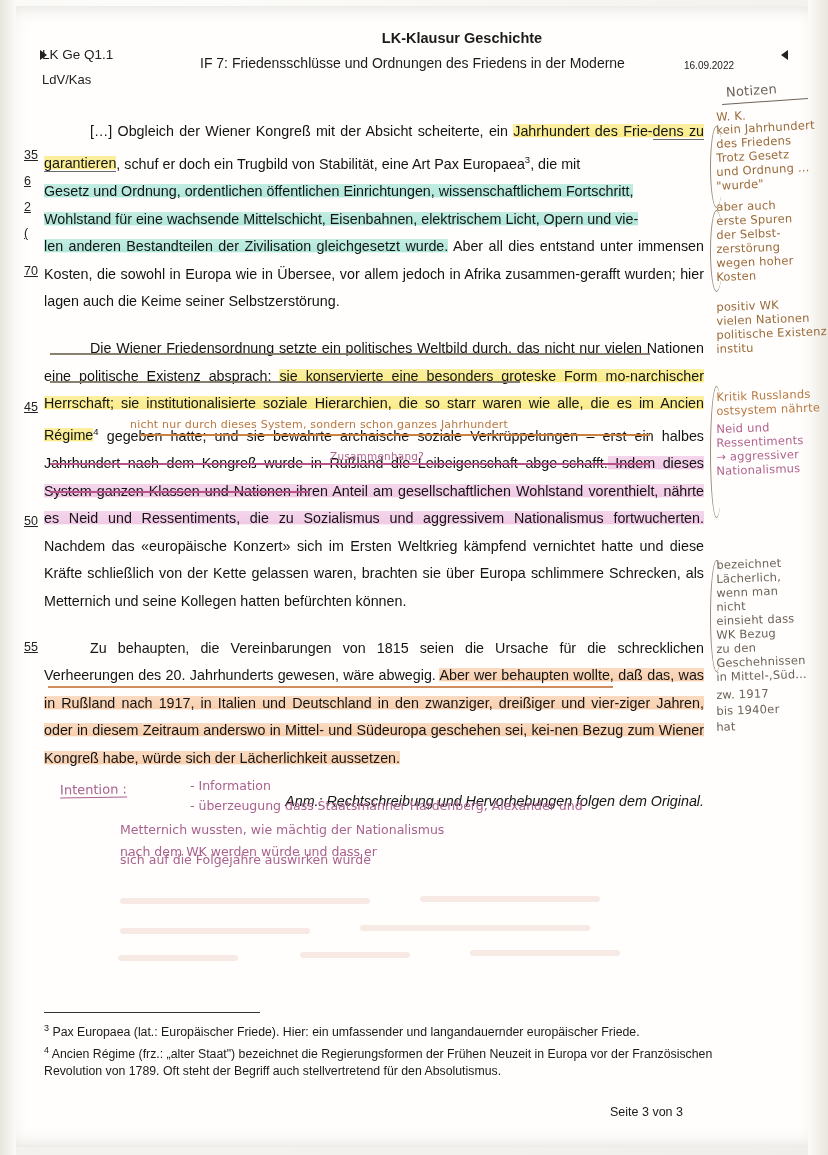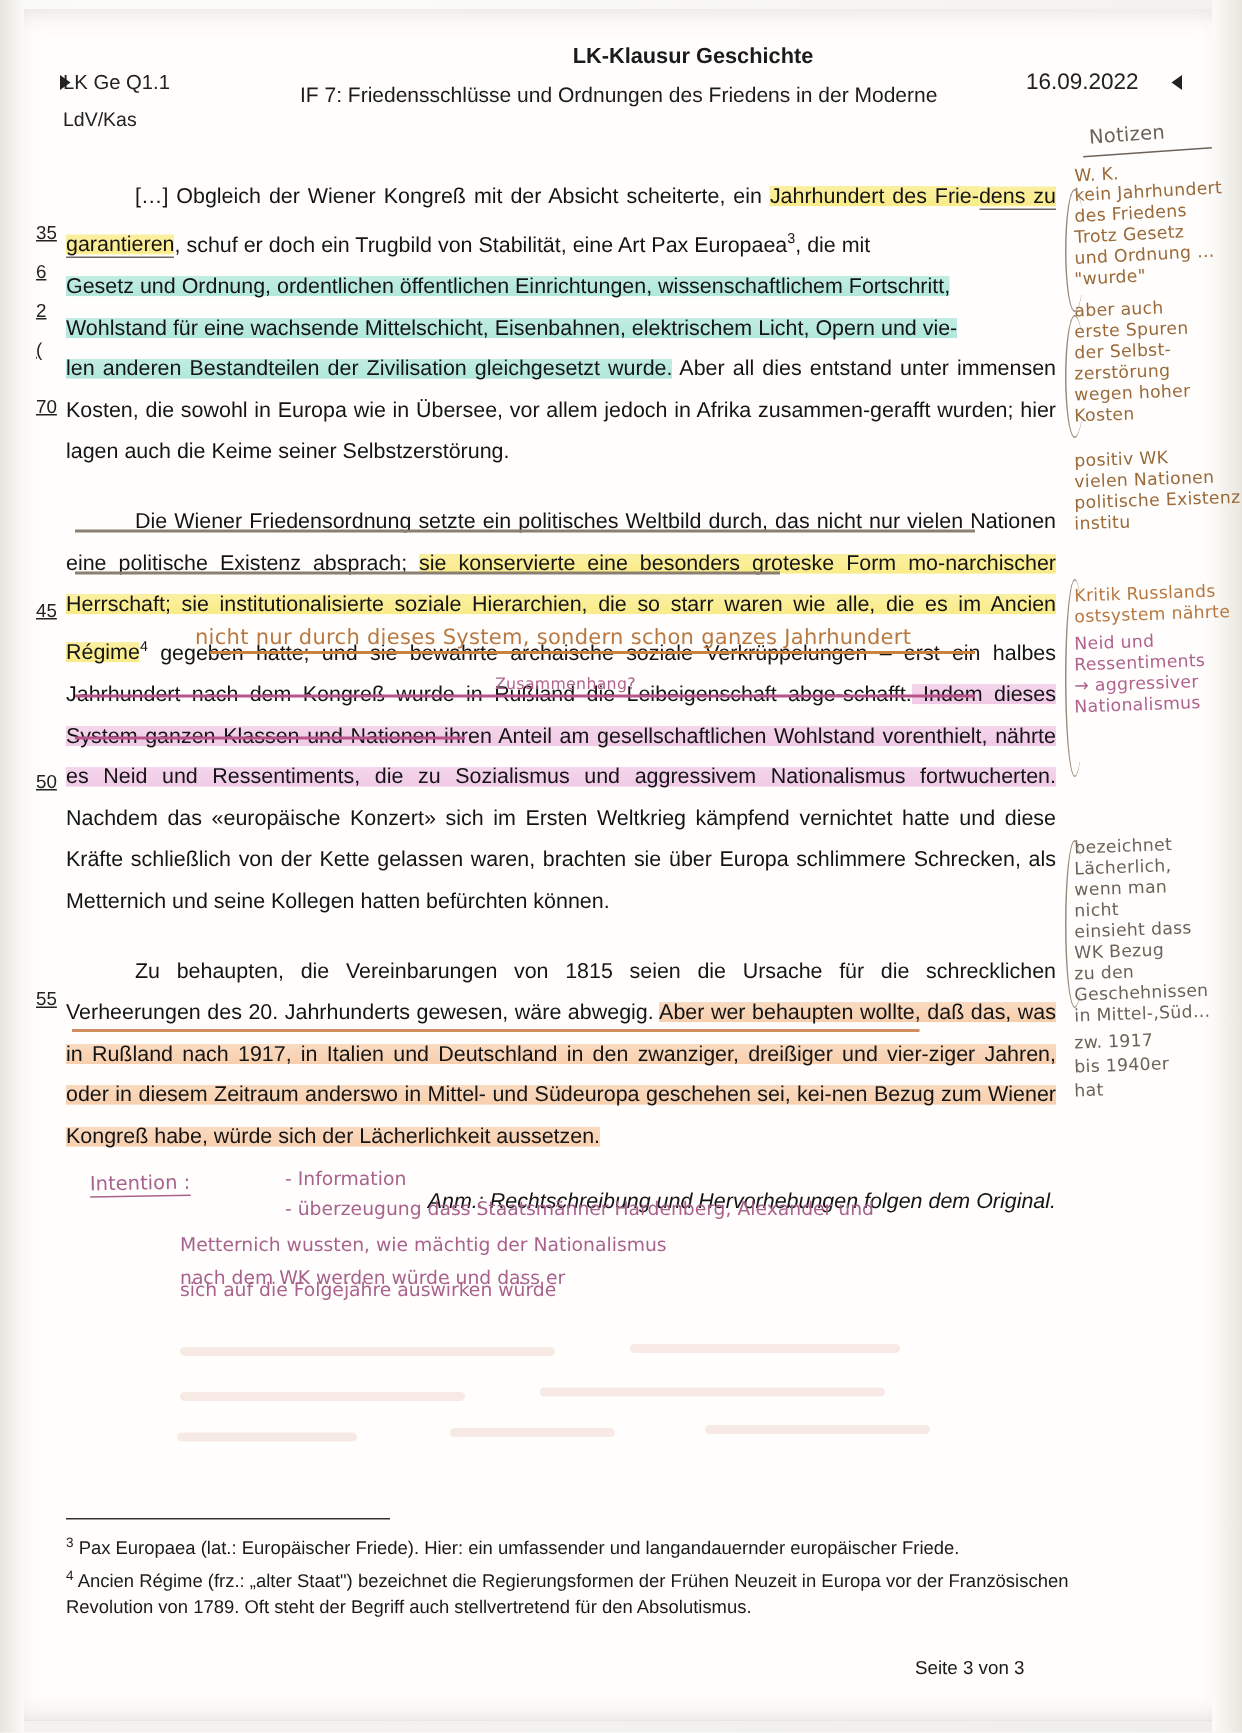--- a/index.html
+++ b/index.html
@@ -39,21 +39,21 @@
   .hdr-sub{
     position:absolute;left:200px;top:54px;width:460px;
     text-align:left;font-size:14px;color:#1b1b1b;line-height:19px;
   }
   .hdr-left1{position:absolute;left:42px;top:47px;font-size:13.5px;color:#222;}
   .hdr-left2{position:absolute;left:42px;top:72px;font-size:13px;color:#222;}
   .hdr-tri{
     position:absolute;left:40px;top:50px;width:0;height:0;
     border-left:7px solid #222;border-top:5px solid transparent;border-bottom:5px solid transparent;
   }
-  .hdr-date{position:absolute;left:684px;top:46px;font-size:15px;color:#222;}
+  .hdr-date{position:absolute;left:684px;top:60px;font-size:10px;color:#222;}
   .hdr-tri2{
     position:absolute;left:781px;top:50px;width:0;height:0;
     border-right:7px solid #222;border-top:5px solid transparent;border-bottom:5px solid transparent;
   }
 
   
   .body{
     position:absolute;left:44px;top:118px;width:660px;
     font-size:14.3px;line-height:27.6px;color:#141414;
     text-align:justify;
@@ -127,21 +127,21 @@
 <div class="hw hw-bk" style="position:absolute;left:726px;top:84px;font-size:13px;transform:rotate(-4deg);">Notizen</div>
 <div style="position:absolute;left:722px;top:101px;width:86px;border-top:1.4px solid #6d6258;transform:rotate(-4deg);"></div>
 
 <div class="lnum" style="top:148px;">35</div>
 <div class="lnum" style="top:174px;">6</div>
 <div class="lnum" style="top:200px;">2</div>
 <div class="lnum" style="top:226px;">(</div>
 <div class="lnum" style="top:264px;">70</div>
 <div class="lnum" style="top:400px;">45</div>
 <div class="lnum" style="top:514px;">50</div>
-<div class="lnum" style="top:640px;margin-top:19px;">55</div>
+<div class="lnum" style="top:640px;">55</div>
 
 <div class="body">
 
   <p><span class="ind"></span><span>[…] Obgleich der Wiener Kongreß mit der Absicht scheiterte, ein </span><span class="hl-y">Jahrhundert des Frie-</span><span class="hl-y ul-bk">dens zu garantieren</span><span>, schuf er doch ein Trugbild von Stabilität, eine Art Pax Europaea</span><span class="sup">3</span><span>, die mit </span><br><span class="hl-g">Gesetz und Ordnung, ordentlichen öffentlichen Einrichtungen, wissenschaftlichem Fortschritt,</span><br><span class="hl-g">Wohlstand für eine wachsende Mittelschicht, Eisenbahnen, elektrischem Licht, Opern und vie-</span><br><span class="hl-g">len anderen Bestandteilen der Zivilisation gleichgesetzt wurde.</span><span> Aber all dies entstand unter immensen Kosten, die sowohl in Europa wie in Übersee, vor allem jedoch in Afrika zusammen-gerafft wurden; hier lagen auch die Keime seiner Selbstzerstörung.</span></p>
 
   <p><span class="ind"></span><span>Die Wiener Friedensordnung setzte ein politisches Weltbild durch, das nicht nur vielen Nationen eine politische Existenz absprach; </span><span class="hl-y">sie konservierte eine besonders groteske Form mo-narchischer Herrschaft; sie institutionalisierte soziale Hierarchien, die so starr waren wie alle, die es im Ancien Régime</span><span class="sup">4</span><span> gegeben hatte; und sie bewahrte archaische soziale Verkrüppelungen – erst ein halbes Jahrhundert nach dem Kongreß wurde in Rußland die Leibeigenschaft abge-schafft.</span><span class="hl-p"> Indem dieses System ganzen Klassen und Nationen ihren Anteil am gesellschaftlichen Wohlstand vorenthielt, nährte es Neid und Ressentiments, die zu Sozialismus und aggressivem Nationalismus fortwucherten.</span><span> Nachdem das «europäische Konzert» sich im Ersten Weltkrieg kämpfend vernichtet hatte und diese Kräfte schließlich von der Kette gelassen waren, brachten sie über Europa schlimmere Schrecken, als Metternich und seine Kollegen hatten befürchten können.</span></p>
 
   <p><span class="ind"></span><span>Zu behaupten, die Vereinbarungen von 1815 seien die Ursache für die schrecklichen Verheerungen des 20. Jahrhunderts gewesen, wäre abwegig. </span><span class="hl-o">Aber wer behaupten wollte, daß das, was in Rußland nach 1917, in Italien und Deutschland in den zwanziger, dreißiger und vier-ziger Jahren, oder in diesem Zeitraum anderswo in Mittel- und Südeuropa geschehen sei, kei-nen Bezug zum Wiener Kongreß habe, würde sich der Lächerlichkeit aussetzen.</span></p>
 
   <p style="text-align:right;margin-top:-4px;">
@@ -149,21 +149,21 @@
   </p>
 </div>
 
 <div style="position:absolute;left:50px;top:353px;width:600px;border-bottom:2px solid #8b7f72;"></div>
 <div style="position:absolute;left:50px;top:381px;width:470px;border-bottom:2px solid #8b7f72;"></div>
 <div style="position:absolute;left:140px;top:434px;width:510px;border-bottom:2px solid #c9823f;"></div>
 <div style="position:absolute;left:50px;top:463px;width:600px;border-bottom:2px solid #b8548a;"></div>
 <div style="position:absolute;left:50px;top:491px;width:260px;border-bottom:2px solid #b8548a;"></div>
 <div style="position:absolute;left:48px;top:686px;width:565px;border-bottom:2px solid #d08d5e;"></div>
 
-<div class="hw hw-o inline-hw" style="left:130px;top:418px;font-size:14px;">nicht nur durch dieses System, sondern schon ganzes Jahrhundert</div>
+<div class="hw hw-o inline-hw" style="left:130px;top:418px;font-size:11px;">nicht nur durch dieses System, sondern schon ganzes Jahrhundert</div>
 <div class="hw hw-p inline-hw" style="left:330px;top:449px;font-size:10.5px;">Zusammenhang?</div>
 
 <div class="margin-notes">
   <div class="hw mn" style="left:0;top:14px;transform:rotate(-3deg);">W. K.</div>
   <div class="hw mn" style="left:0;top:27px;transform:rotate(-3deg);">kein Jahrhundert</div>
   <div class="hw mn" style="left:0;top:41px;transform:rotate(-3deg);">des Friedens</div>
   <div class="hw mn" style="left:0;top:55px;transform:rotate(-3deg);">Trotz Gesetz</div>
   <div class="hw mn" style="left:0;top:69px;transform:rotate(-3deg);">und Ordnung …</div>
   <div class="hw mn" style="left:0;top:83px;transform:rotate(-3deg);">"wurde"</div>
 

